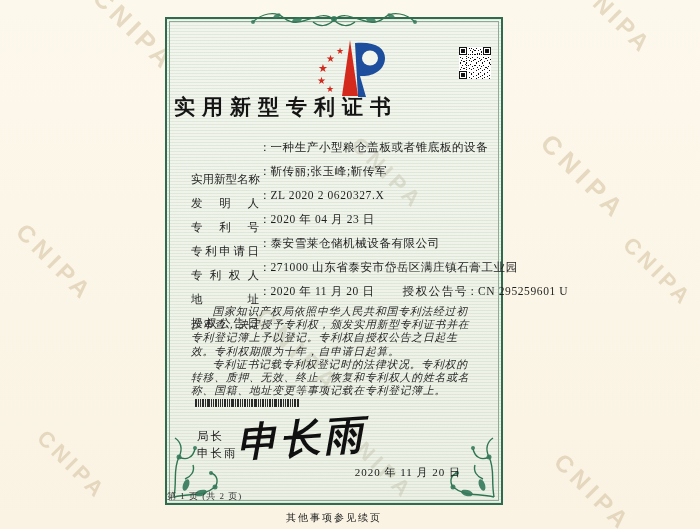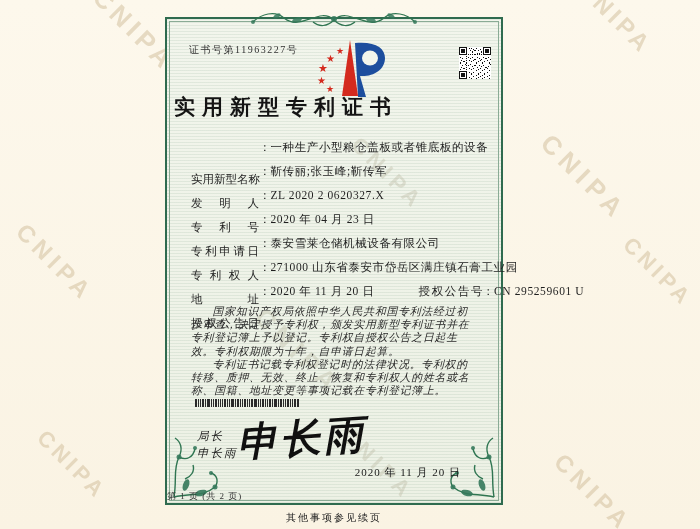--- a/index.html
+++ b/index.html
@@ -25,29 +25,29 @@
   .cert-inner-line{position:absolute;inset:2px;border:1px solid #8aab95;pointer-events:none;}
   .cert-no{position:absolute;left:22px;top:24px;font-size:10px;letter-spacing:1.5px;color:#333;}
   .logo{position:absolute;left:146px;top:20px;width:74px;height:60px;}
   .qr{position:absolute;left:292px;top:28px;width:32px;height:32px;}
   .title{position:absolute;left:0;right:0;top:74px;
          font-size:21px;font-weight:bold;letter-spacing:7px;text-indent:7px;color:#141414;}
   
   .fields{position:absolute;left:24px;right:18px;top:116px;font-size:11.5px;color:#1f1f1f;}
   .frow{height:24px;line-height:24px;white-space:nowrap;}
   .flabel{display:inline-block;width:68px;text-align:justify;text-align-last:justify;vertical-align:top;margin-top:32px;}
-  .flabel2{display:inline-block;width:64px;margin-left:44px;text-align:justify;text-align-last:justify;vertical-align:top;}
+  .flabel2{display:inline-block;width:64px;margin-left:28px;text-align:justify;text-align-last:justify;vertical-align:top;}
   .fvalue{letter-spacing:0.6px;}
   
   .paras{position:absolute;left:24px;right:22px;top:286px;font-size:10.8px;line-height:13.2px;
          letter-spacing:0.8px;color:#2a2a2a;font-style:italic;}
   .para{text-indent:2em;margin:0;}
   
   .barcode{position:absolute;left:28px;top:380px;width:104px;height:8px;}
-  .signer{position:absolute;left:30px;top:409px;font-size:11.5px;line-height:17px;letter-spacing:2px;color:#1a1a1a;font-style:italic;}
+  .signer{position:absolute;left:30px;top:409px;font-size:11.5px;line-height:17px;letter-spacing:2px;color:#1a1a1a;}
   .sig{position:absolute;left:70px;top:392px;font-size:40px;font-weight:bold;letter-spacing:3px;
        transform:rotate(-4deg);color:#101010;font-style:italic;}
   .date{position:absolute;right:40px;top:446px;font-size:11px;letter-spacing:1px;color:#1a1a1a;}
   .pagenum{position:absolute;left:0;right:0;top:471px;font-size:9px;letter-spacing:1px;color:#333;}
   .note{position:absolute;left:165px;top:511px;width:338px;text-align:center;font-size:10px;
         letter-spacing:2px;color:#222;}
   
   .garland{position:absolute;left:50%;top:-13px;transform:translateX(-50%);}
   .corner{position:absolute;bottom:4px;}
   .corner-bl{left:4px;}
@@ -119,21 +119,20 @@
       <g fill="#35795b" opacity="0.9">
         <circle cx="8" cy="22" r="2.5"></circle>
         <circle cx="24" cy="13" r="2"></circle>
         <circle cx="44" cy="52" r="2.5"></circle>
         <circle cx="40" cy="38" r="2"></circle>
         <ellipse cx="15" cy="50" rx="3" ry="6" transform="rotate(20 15 50)"></ellipse>
         <ellipse cx="30" cy="58" rx="6" ry="3" transform="rotate(-15 30 58)"></ellipse>
       </g>
     </svg>
 
-    <div class="cert-no">证书号第11963227号</div>
 
     <svg class="logo" viewBox="0 0 74 60">
       <path d="M42,4 C62,2 72,9 72,19 C72,31 60,38 47,37 L53,58 L45,58 Z" fill="#1d4e9e"></path>
       <ellipse cx="57" cy="19" rx="8" ry="7.5" fill="#f2f5ec"></ellipse>
       <polygon points="37,1 45,57 29,57" fill="#d42a1e"></polygon>
       <g fill="#d42a1e" font-family="'DejaVu Sans',sans-serif">
         <text x="23" y="15" font-size="9">★</text>
         <text x="13" y="23" font-size="10">★</text>
         <text x="5" y="33" font-size="11">★</text>
         <text x="4" y="45" font-size="10">★</text>

